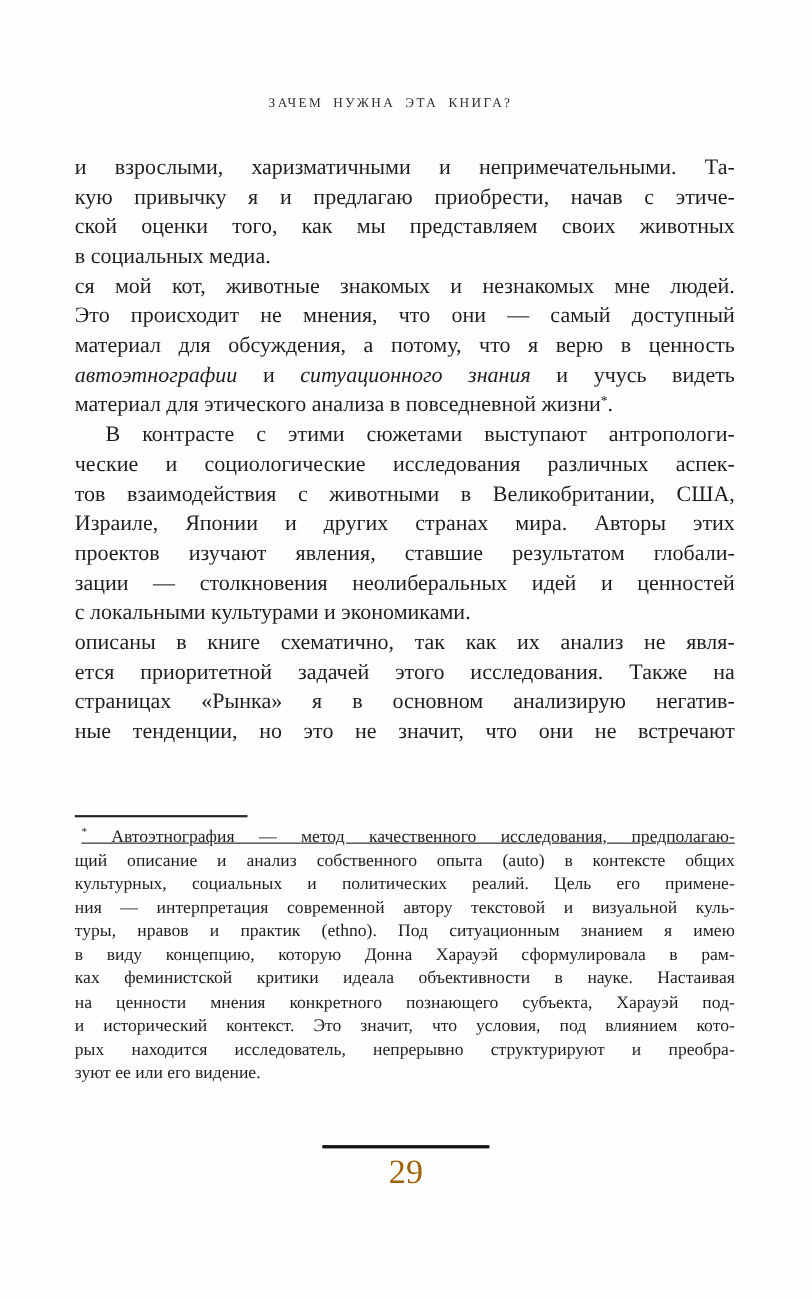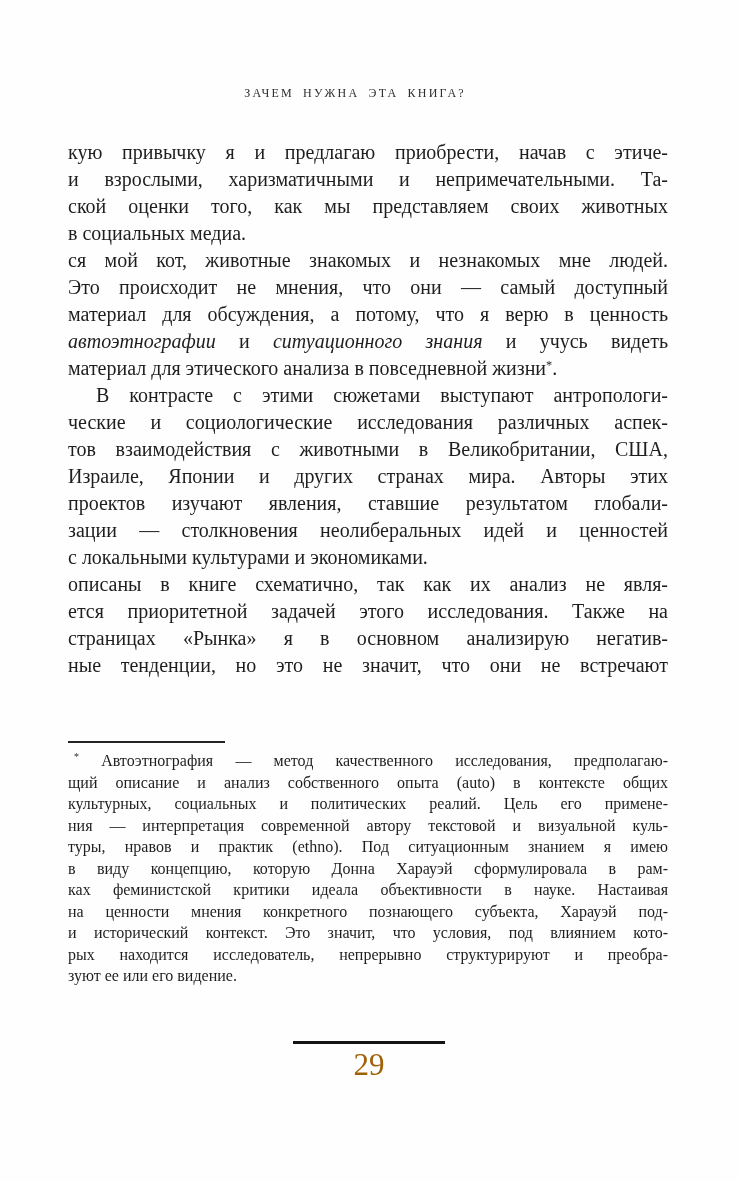--- a/index.html
+++ b/index.html
@@ -55,21 +55,21 @@
     background: #242424;
   }
   .footnote-block {
     position: absolute;
     top: 750px;
     left: 68px;
     width: 600px;
     font-size: 16px;
     line-height: 21.5px;
   }
-  .footnote-block .line.fn-first { text-indent: 6px; }
+  .footnote-block .line.fn-first { text-indent: 6px; text-decoration: underline; }
   .page-number-rule {
     position: absolute;
     top: 1041px;
     left: 293px;
     width: 152px;
     height: 2.5px;
     background: #141414;
   }
   .page-number {
     position: absolute;
@@ -81,22 +81,22 @@
     color: #a16207;
   }
 </style>
 </head>
 <body>
 
 <div class="running-header">ЗАЧЕМ НУЖНА ЭТА КНИГА?</div>
 
 <div class="body-block" id="body-block">
     <div class="paragraph">
+      <div class="line">и взрослыми, харизматичными и непримечательными. Та-</div>
       <div class="line">кую привычку я и предлагаю приобрести, начав с этиче-</div>
-      <div class="line">и взрослыми, харизматичными и непримечательными. Та-</div>
       <div class="line">ской оценки того, как мы представляем своих животных</div>
       <div class="line no-stretch">в социальных медиа.</div>
     </div>
     <div class="paragraph">
       <div class="line">ся мой кот, животные знакомых и незнакомых мне людей.</div>
       <div class="line">Это происходит не мнения, что они — самый доступный</div>
       <div class="line">материал для обсуждения, а потому, что я верю в ценность</div>
       <div class="line"><i>автоэтнографии</i> и <i>ситуационного знания</i> и учусь видеть</div>
       <div class="line no-stretch">материал для этического анализа в повседневной жизни<sup>*</sup>.</div>
     </div>

